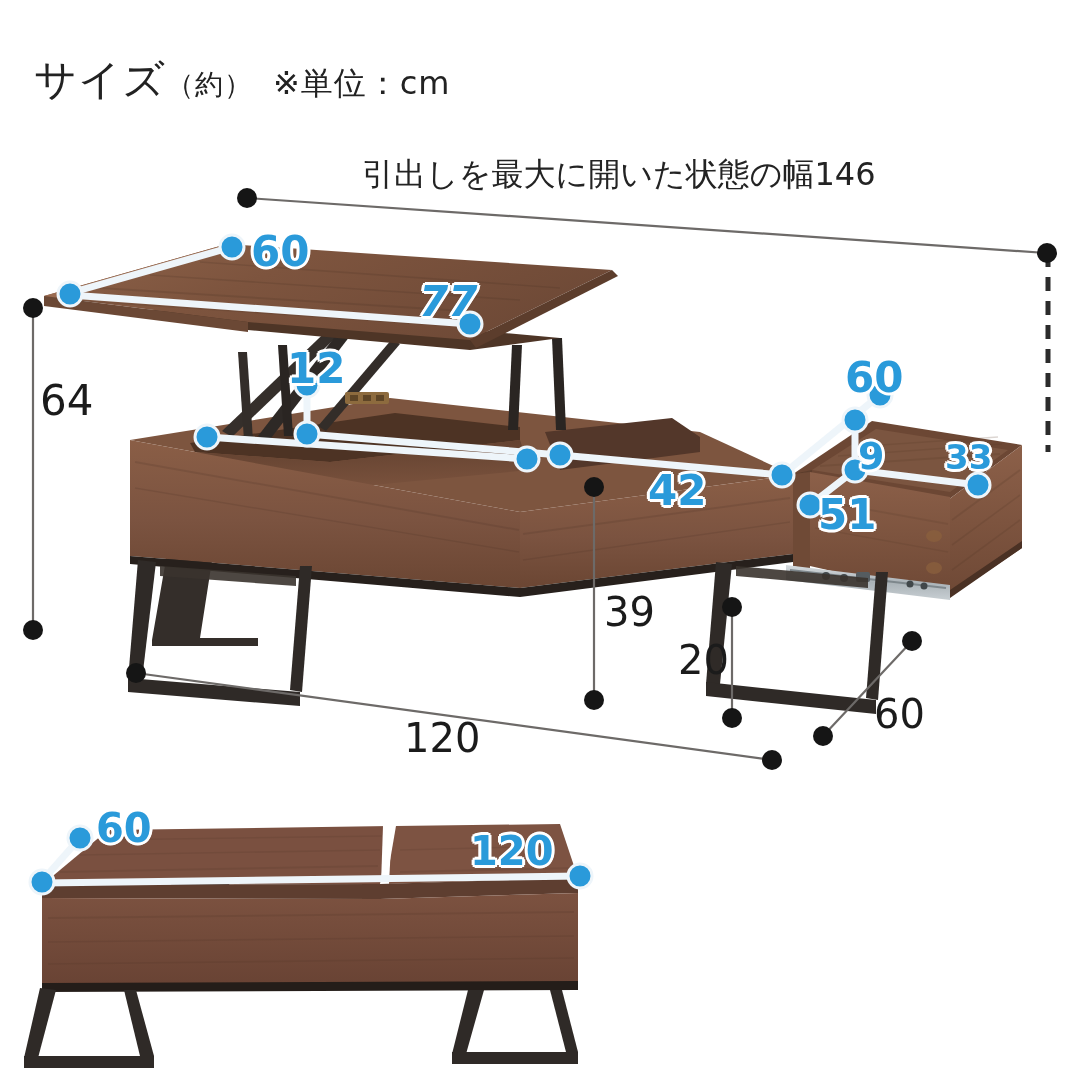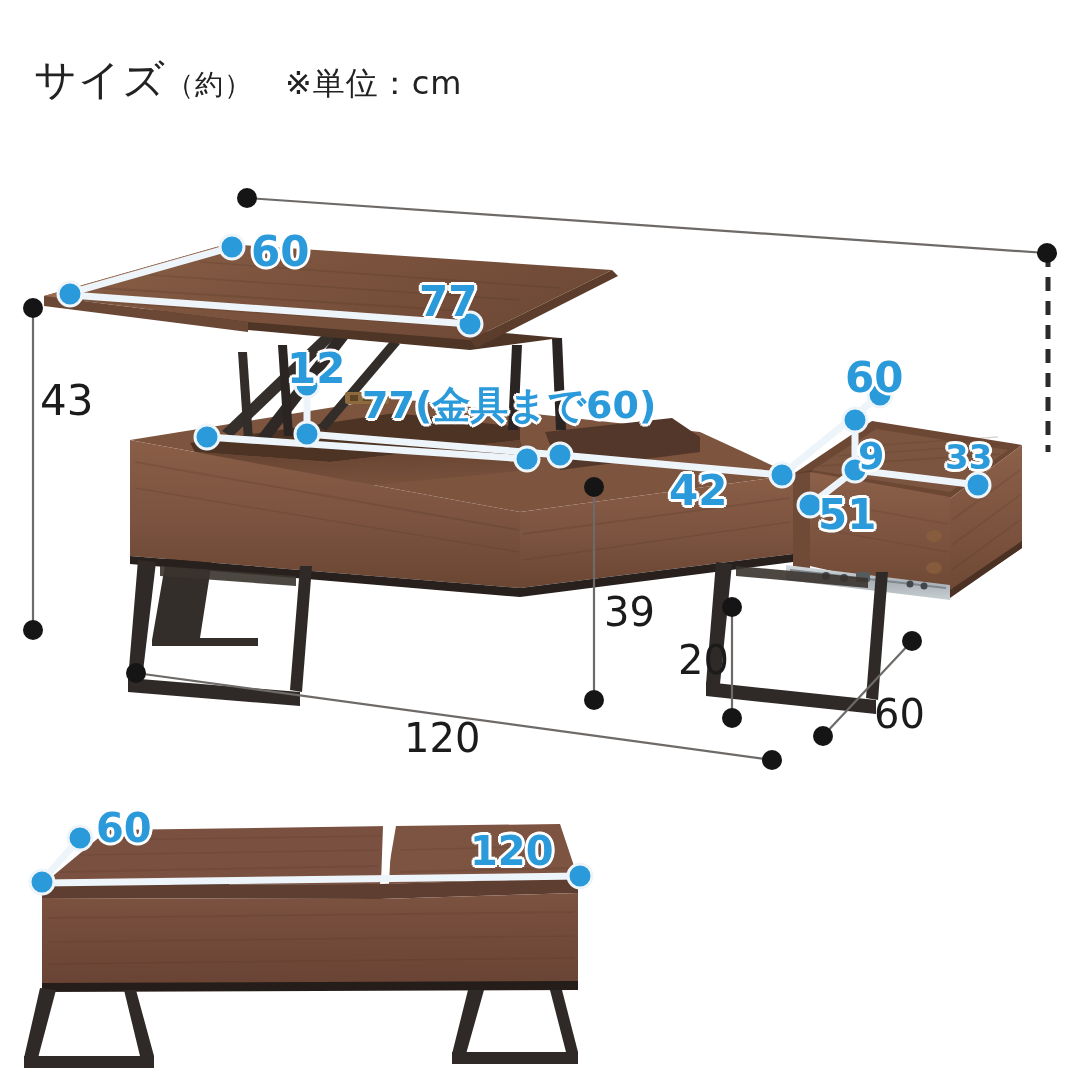--- a/index.html
+++ b/index.html
@@ -24,21 +24,21 @@
     position: absolute;
     left: 34px; top: 52px;
     font-size: 41px;
     color: #222222;
     letter-spacing: 1px;
     white-space: nowrap;
     font-family: "DejaVu Sans", "Liberation Sans", sans-serif;
   }
   .heading .sz { font-size: 42px; }
   .heading .yaku { font-size: 28px; }
-  .heading .unit { font-size: 32px; margin-left: 32px; }
+  .heading .unit { font-size: 32px; margin-left: 20px; }
 
   
   svg.layer {
     position: absolute;
     left: 0; top: 0;
     width: 1080px; height: 1080px;
     overflow: visible;
   }
   
   .lbl {
@@ -344,39 +344,39 @@
       <line x1="42" y1="881" x2="80" y2="838"></line>
       <line x1="42" y1="883" x2="580" y2="876"></line>
     </g>
     <g>
       <circle cx="42" cy="882" r="12" fill="#2a9ada" stroke="#eef5fa" stroke-width="3"></circle>
       <circle cx="80" cy="838" r="12" fill="#2a9ada" stroke="#eef5fa" stroke-width="3"></circle>
       <circle cx="580" cy="876" r="12" fill="#2a9ada" stroke="#eef5fa" stroke-width="3"></circle>
     </g>
   </svg>
 
+  <div class="lbl jp-top" style="left:362px; top:158px;">引出しを最大に開いた状態の幅146</div>
 
   <div class="lbl blue" style="left:251px; top:231px; font-size:42px;">60</div>
 
-  <div class="lbl blue" style="left:419px; top:281px; font-size:42px;">77</div>
+  <div class="lbl blue" style="left:419px; top:281px; font-size:42px;font-style:italic;">77</div>
 
   <div class="lbl blue" style="left:287px; top:348px; font-size:42px;">12</div>
 
-  <div class="lbl black" style="left:40px; top:380px; font-size:42px;">43</div>
-
-  <div class="lbl blue" style="left:362px; top:386px; font-size:38px;">77(金具まで60)</div>
+  <div class="lbl black" style="left:40px; top:380px; font-size:42px;">64</div>
+
 
 
   <div class="lbl blue" style="left:845px; top:357px; font-size:42px;">60</div>
 
   <div class="lbl blue" style="left:858px; top:437px; font-size:38px;">9</div>
 
   <div class="lbl blue" style="left:945px; top:440px; font-size:34px;">33</div>
 
-  <div class="lbl blue" style="left:648px; top:470px; font-size:42px;margin-left:21px;">42</div>
+  <div class="lbl blue" style="left:648px; top:470px; font-size:42px;">42</div>
 
   <div class="lbl blue" style="left:818px; top:494px; font-size:42px;text-align:right;">51</div>
 
   <div class="lbl black" style="left:604px; top:592px; font-size:40px;">39</div>
 
   <div class="lbl black" style="left:678px; top:640px; font-size:40px;">20</div>
 
   <div class="lbl black" style="left:404px; top:718px; font-size:40px;">120</div>
 
   <div class="lbl black" style="left:874px; top:694px; font-size:40px;">60</div>

